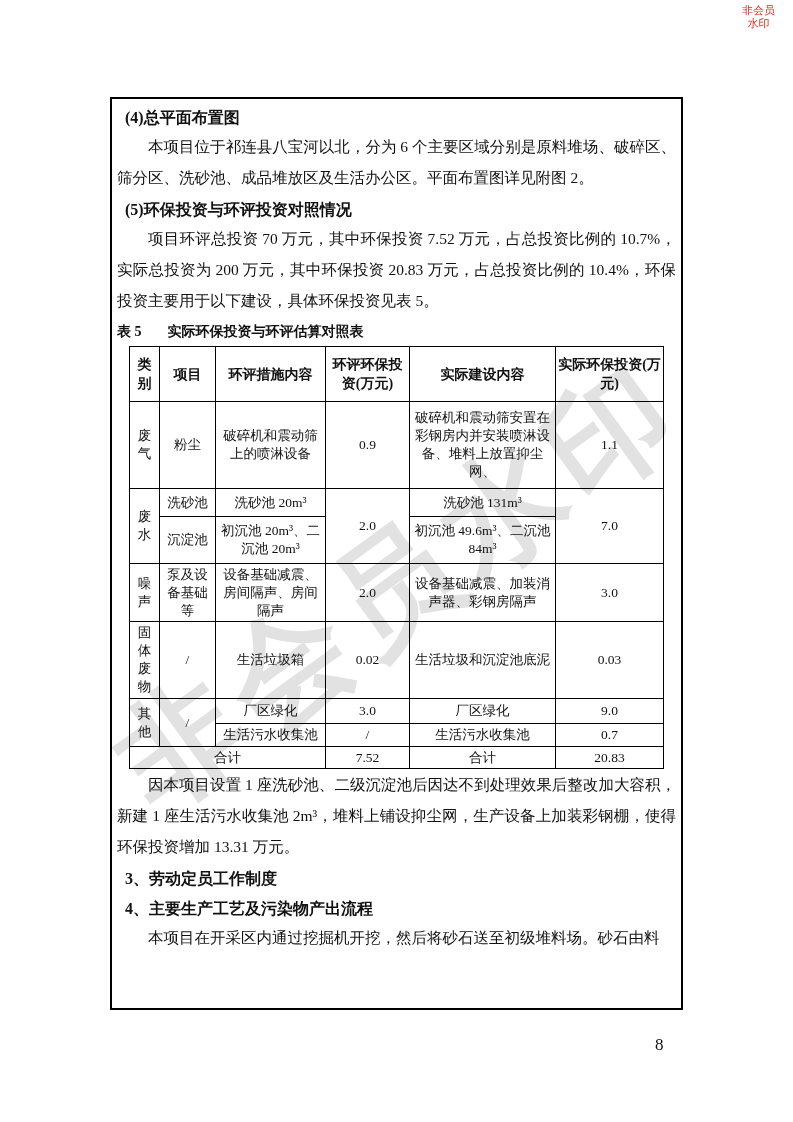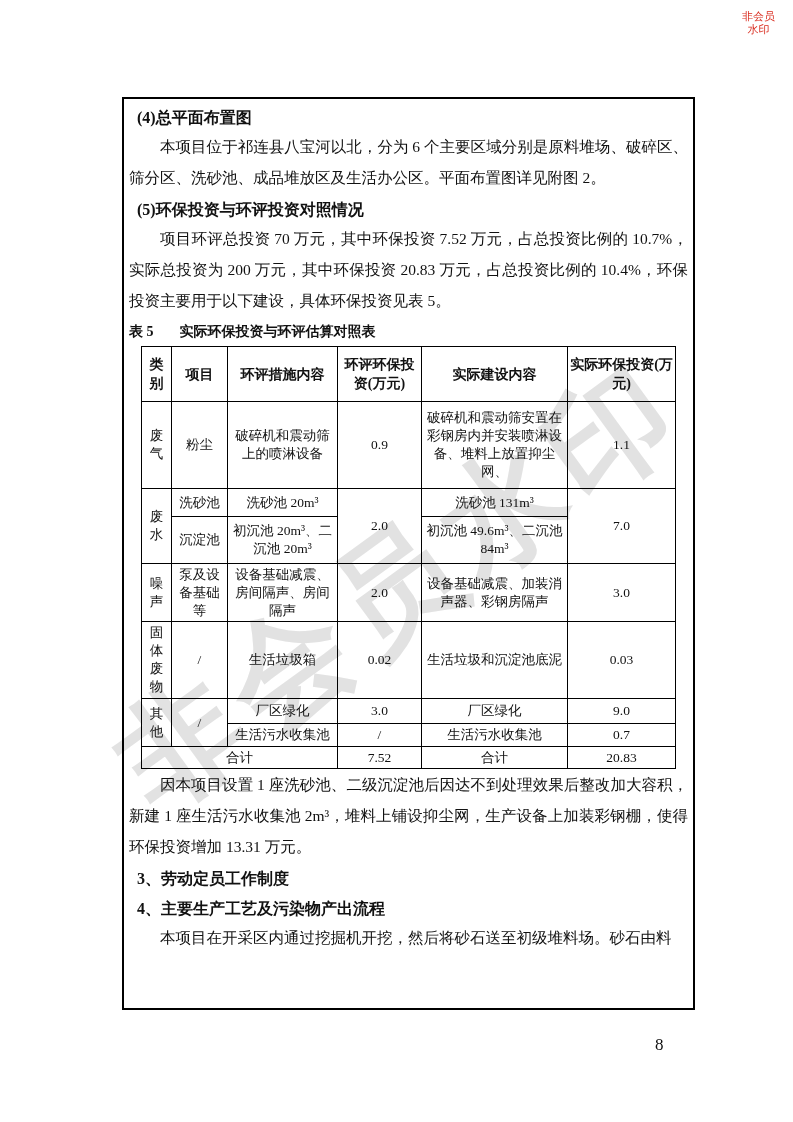--- a/index.html
+++ b/index.html
@@ -19,31 +19,31 @@
     font-weight:bold;
     letter-spacing:10px;
     color:#e2e2e2;
     transform:rotate(-36deg);
     white-space:nowrap;
     z-index:0;
     user-select:none;
   }
   .stamp {
     position:absolute;
-    left:742px; top:10px;
+    left:742px; top:4px;
     z-index:3;
     color:#d92b1e;
     font-size:11px;
     line-height:13px;
     text-align:center;
     font-family:"Liberation Sans","DejaVu Sans",sans-serif;
   }
   .content-box {
     position:absolute;
-    left:122px; top:97px;
+    left:110px; top:97px;
     width:573px; height:913px;
     border:2px solid #000;
     padding:2px 5px 0 5px;
     overflow:hidden;
     z-index:1;
     background:transparent;
   }
   .sec-heading {
     font-size:16px;
     font-weight:bold;

